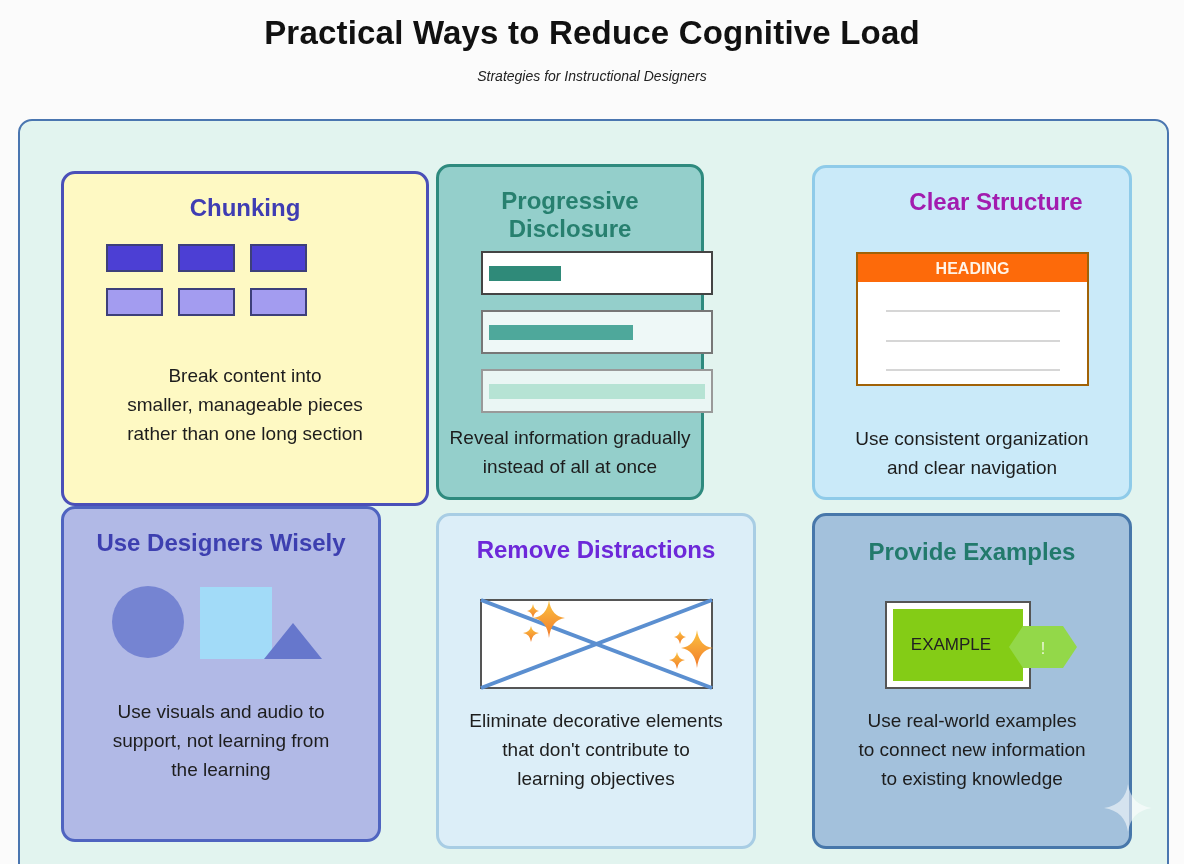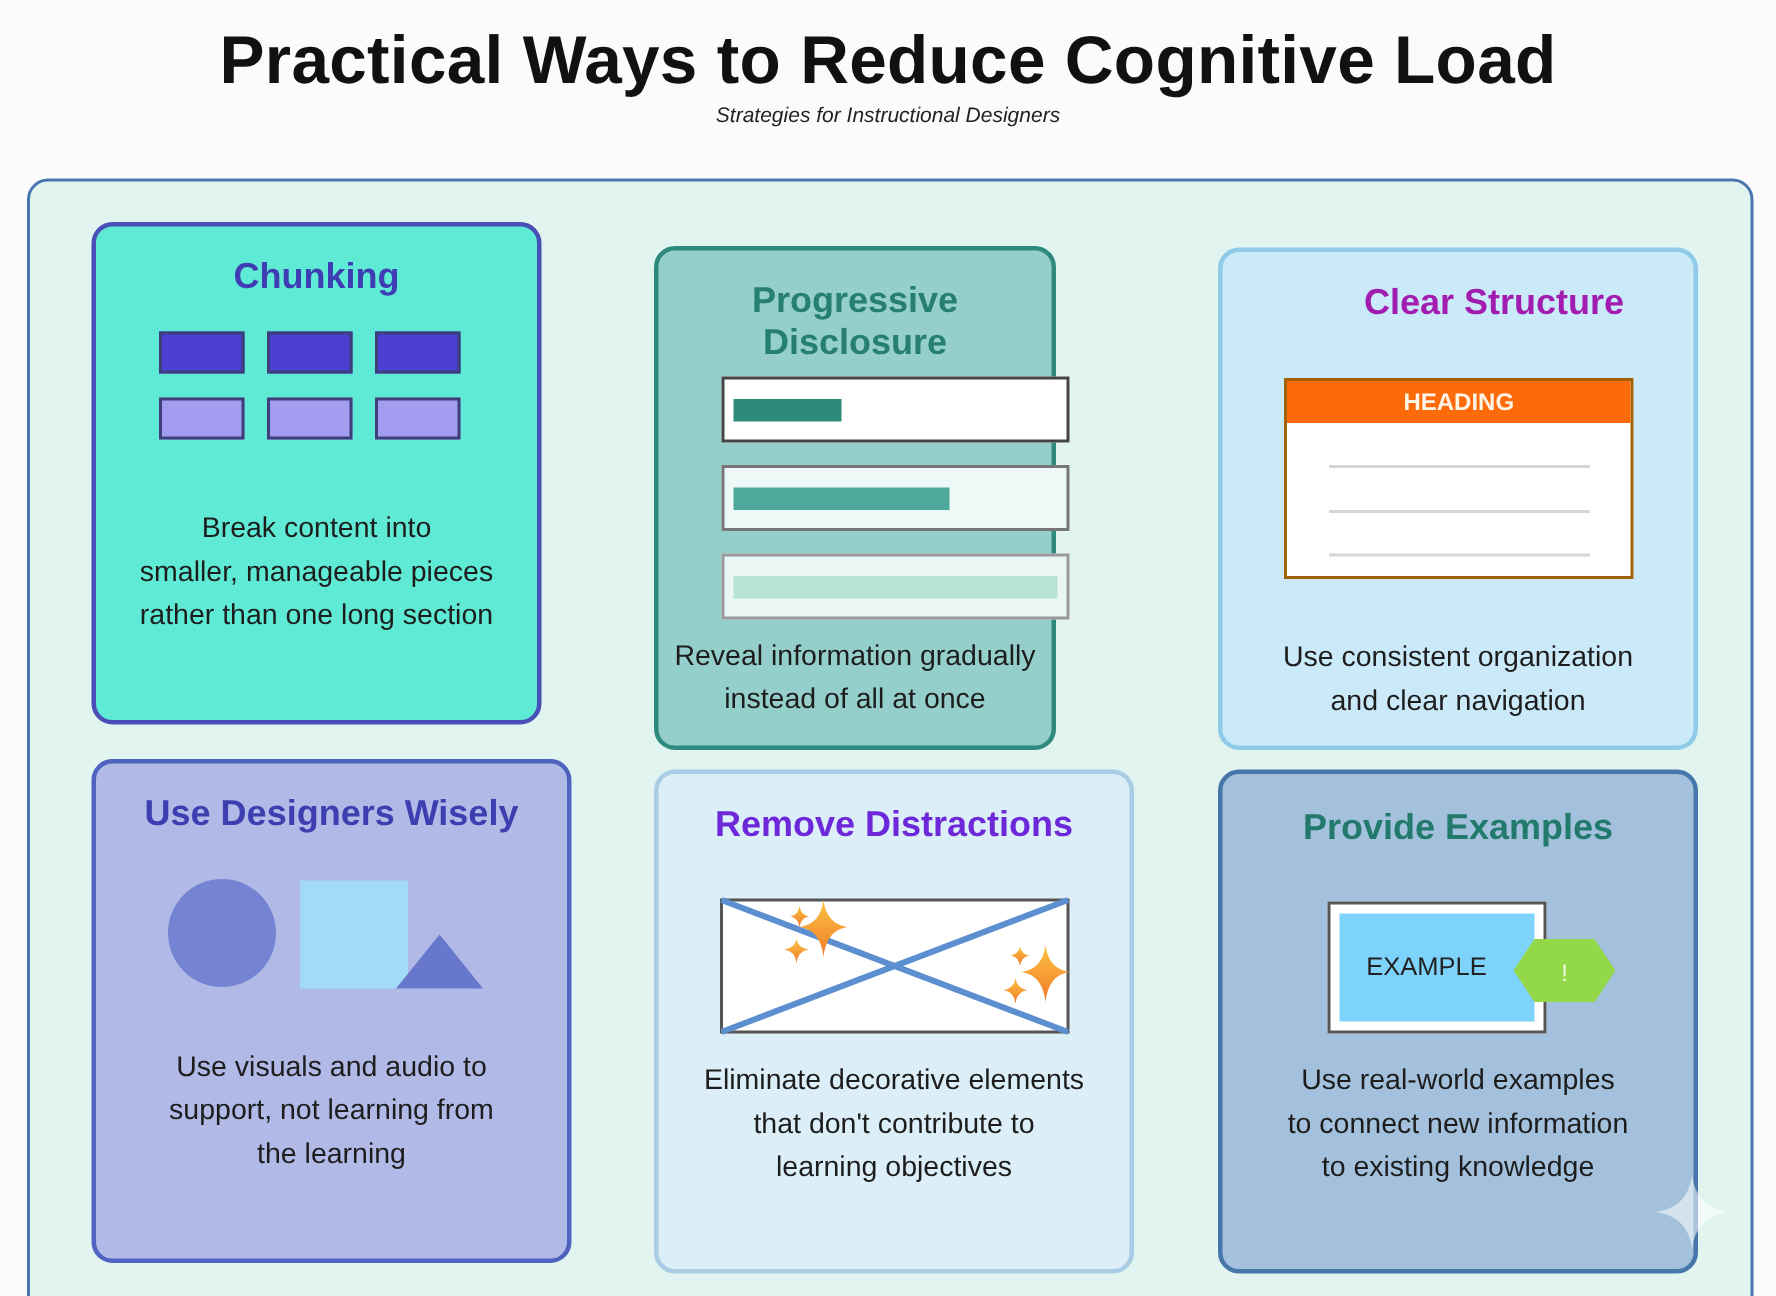--- a/index.html
+++ b/index.html
@@ -3,21 +3,21 @@
 <meta charset="utf-8">
 <style>
   html, body { margin:0; padding:0; }
   body {
     width:1184px; height:864px; overflow:hidden; position:relative;
     background:#fbfbfb;
     font-family:"Liberation Sans", sans-serif;
   }
   .title {
     position:absolute; left:0; width:1184px; top:14px; text-align:center;
-    font-size:45px; font-weight:bold; color:#111; letter-spacing:0.2px;
+    font-size:33px; font-weight:bold; color:#111; letter-spacing:0.2px;
   }
   .subtitle {
     position:absolute; left:0; width:1184px; top:68px; text-align:center;
     font-size:14px; font-style:italic; color:#222;
   }
   .panel {
     position:absolute; left:18px; top:119px; width:1151px; height:780px;
     background:#e2f4ef; border:2px solid #4a76b0; border-radius:14px;
     box-sizing:border-box;
   }
@@ -26,21 +26,21 @@
     border:3px solid; text-align:center;
   }
   .card h2 {
     margin:0; position:absolute; left:0; right:0;
     font-size:24px; font-weight:bold;
   }
   .card .desc {
     position:absolute; left:0; right:0; font-size:19px; line-height:29px; color:#1d1d1d;
   }
   
-  #c1 { left:61px;  top:148px; width:300px; height:335px; background:#5eead4; border-color:#4a4fb8; }
+  #c1 { left:61px;  top:171px; width:368px; height:335px; background:#fef9c3; border-color:#4a4fb8; }
   #c2 { left:436px; top:164px; width:268px; height:336px; background:#94cfcb; border-color:#2e8a7e; }
   #c3 { left:812px; top:165px; width:320px; height:335px; background:#caeaf9; border-color:#8fcbe9; }
   #c4 { left:61px;  top:506px; width:320px; height:336px; background:#b1b9e6; border-color:#4f64c0; }
   #c5 { left:436px; top:513px; width:320px; height:336px; background:#dceef8; border-color:#a8cde4; }
   #c6 { left:812px; top:513px; width:320px; height:336px; background:#a3c1dc; border-color:#4777aa; }
 
   #c1 h2 { top:20px; color:#3f3db3; }
   #c2 h2 { top:20px; color:#27806f; }
   #c3 h2 { top:20px; color:#a21caf;padding-left:48px; }
   #c4 h2 { top:20px; color:#3d3fb0; }
@@ -63,21 +63,21 @@
   .pd-row { position:absolute; left:42px; width:232px; height:44px; box-sizing:border-box; border:2px solid; }
   .pd-bar { position:absolute; left:6px; top:13px; height:15px; }
 
   
   .hd-box { position:absolute; left:41px; top:84px; width:233px; height:134px; background:#fff; border:2px solid #a16207; box-sizing:border-box; }
   .hd-top { height:28px; background:#fd6a0a; color:#fff3e6; font-weight:bold; font-size:16px; line-height:29px; text-align:center; }
   .hd-line { position:absolute; left:28px; width:174px; height:2px; background:#d6d6d6; }
 
   
   .ex-box { position:absolute; left:70px; top:85px; width:146px; height:88px; background:#fff; border:2px solid #555; box-sizing:border-box; }
-  .ex-inner { position:absolute; left:6px; top:6px; right:6px; bottom:6px; background:#7dd3fc; font-size:17px; color:#222; line-height:72px; text-align:center; padding-right:14px; }
+  .ex-inner { position:absolute; left:6px; top:6px; right:6px; bottom:6px; background:#84cc16; font-size:17px; color:#222; line-height:72px; text-align:center; padding-right:14px; }
 </style>
 </head>
 <body>
 
 <div class="title">Practical Ways to Reduce Cognitive Load</div>
 <div class="subtitle">Strategies for Instructional Designers</div>
 
 <div class="panel"></div>
 
 <div class="card" id="c1">

